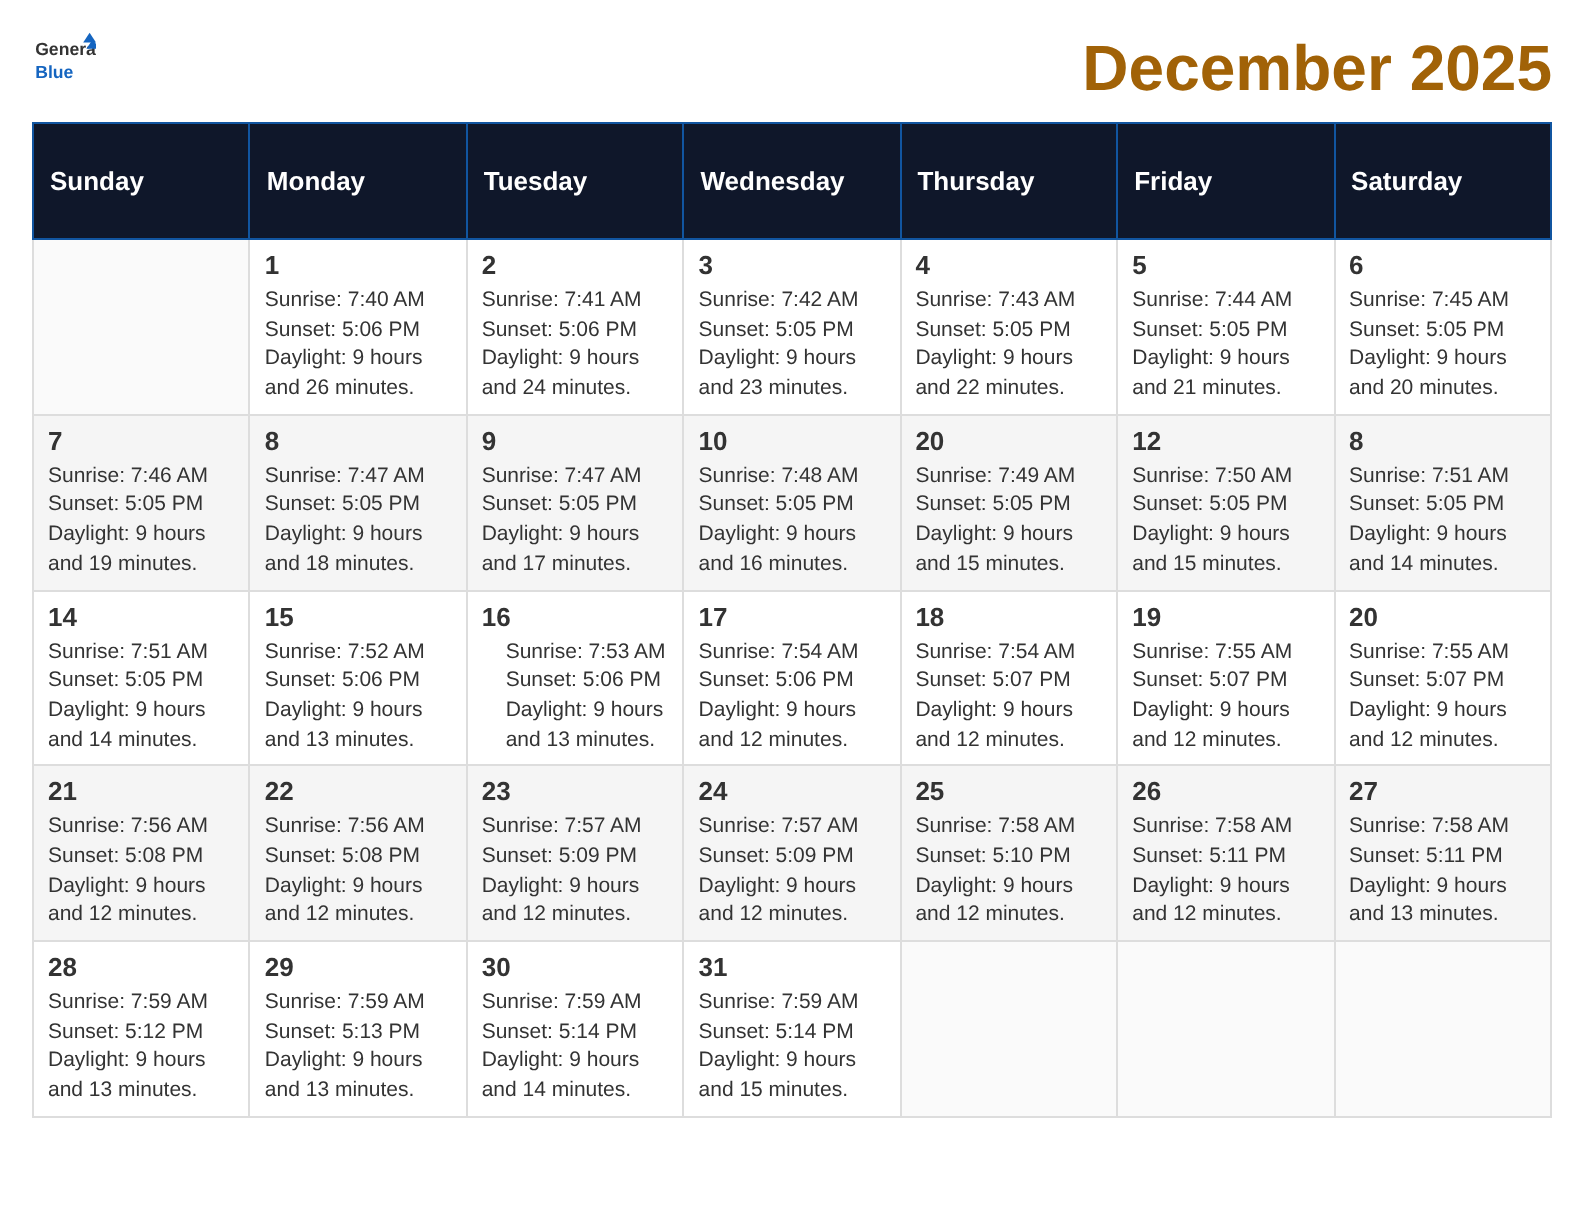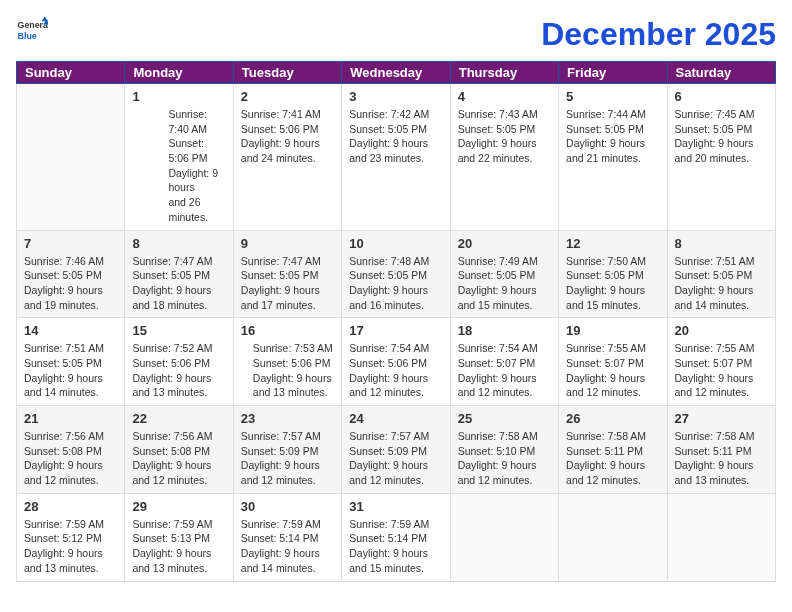--- a/index.html
+++ b/index.html
@@ -24,37 +24,37 @@
     .logo-icon {
       width: 32px;
       height: 28px;
     }
     .title-area {
       text-align: right;
     }
     .month-title {
       font-size: 32px;
       font-weight: bold;
-      color: #1d4ed8;
+      color: #a16207;
     }
     .subtitle {
       font-size: 15px;
       color: #555;
     }
     .calendar {
       width: 100%;
       border-collapse: collapse;
       border: 1px solid #ccc;
     }
     .calendar th {
-      background-color: #701a75;
+      background-color: #0f172a;
       color: #fff;
       font-size: 13px;
       font-weight: bold;
-      padding: 3px 8px;
+      padding: 21px 8px;
       text-align: left;
       border: 1px solid #1155a0;
     }
     .calendar td {
       width: 14.28%;
       vertical-align: top;
       padding: 5px 7px;
       border: 1px solid #ddd;
       font-size: 11px;
       color: #333;
@@ -106,21 +106,21 @@
         <th>Thursday</th>
         <th>Friday</th>
         <th>Saturday</th>
       </tr>
   </thead>
   <tbody id="calendar-body">
   <tr>
         <td class="empty-cell"></td>
         <td>
           <span class="day-number">1</span>
-          <div class="day-info" style="white-space: pre-line; margin-left: 36px;">Sunrise: 7:40 AM
+          <div class="day-info" style="white-space: pre-line;">Sunrise: 7:40 AM
 Sunset: 5:06 PM
 Daylight: 9 hours
 and 26 minutes.</div>
         </td>
         <td>
           <span class="day-number">2</span>
           <div class="day-info" style="white-space: pre-line;">Sunrise: 7:41 AM
 Sunset: 5:06 PM
 Daylight: 9 hours
 and 24 minutes.</div>

